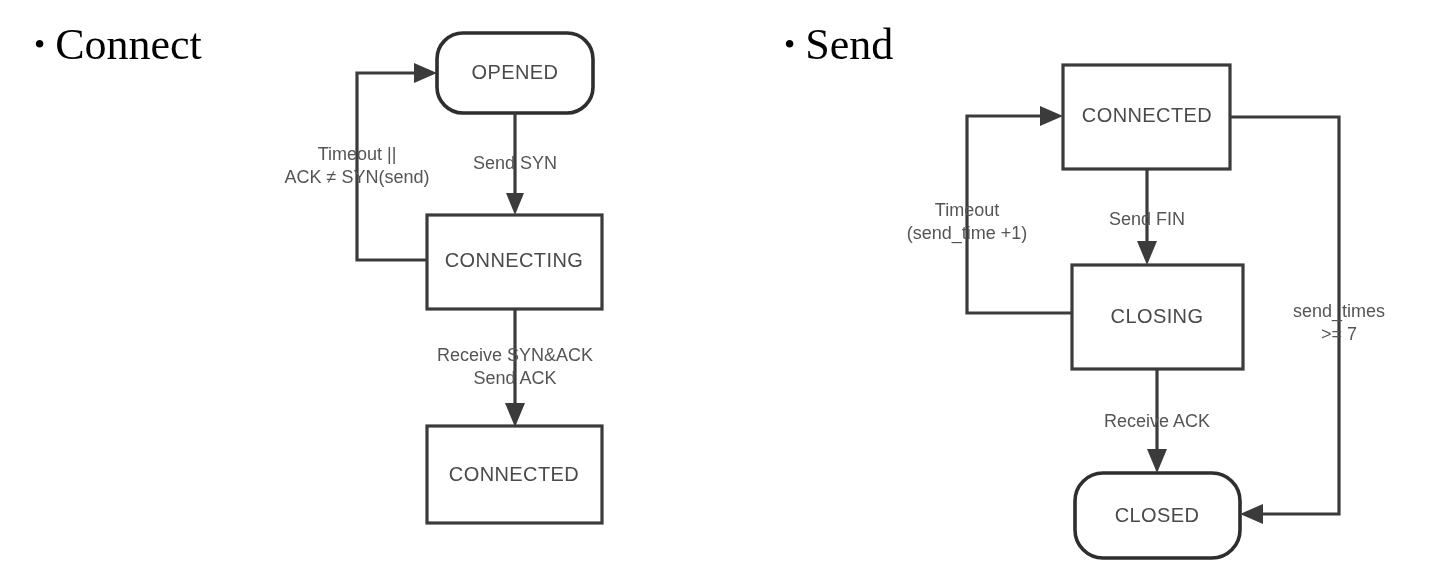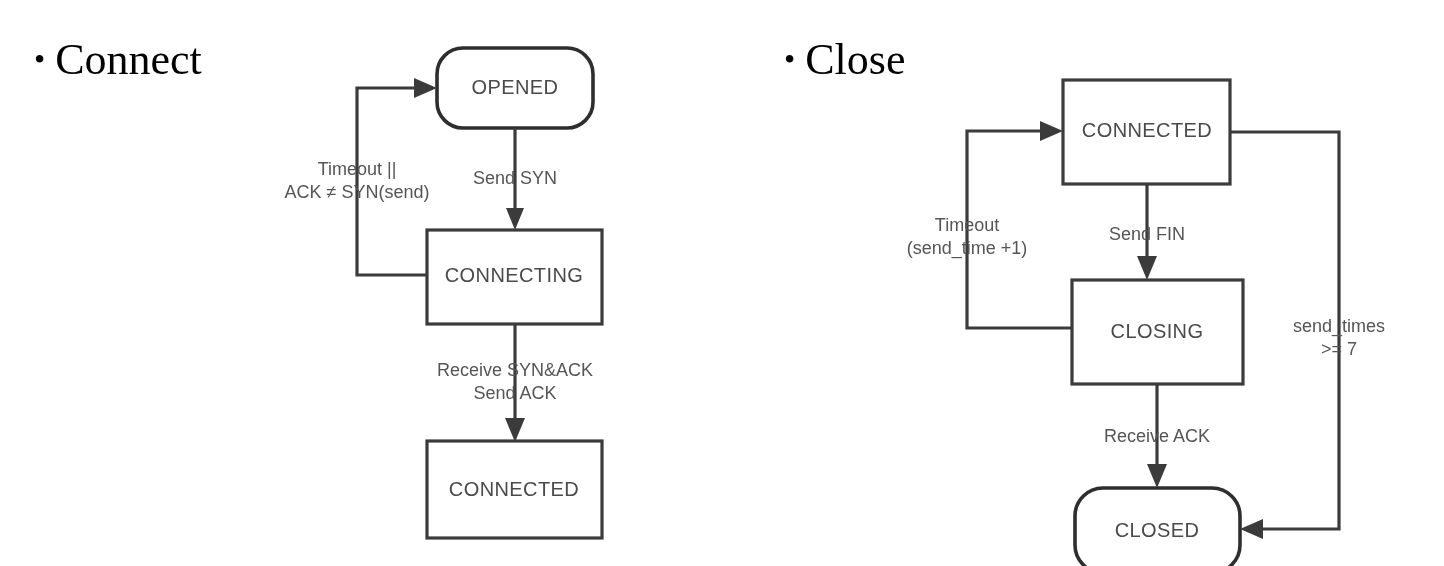--- a/index.html
+++ b/index.html
@@ -9,21 +9,21 @@
   }
   body {
     width: 1444px;
     height: 566px;
     position: relative;
     overflow: hidden;
     font-family: "Liberation Sans", sans-serif;
   }
   .slide {
     position: absolute;
-    left: 0; top: 16px;
+    left: 0; top: 1px;
     width: 1444px;
     height: 456px;
   }
   .bullet-heading {
     position: absolute;
     font-family: "Liberation Serif", serif;
     font-size: 44px;
     color: #000000;
     white-space: nowrap;
     line-height: 1;
@@ -85,21 +85,21 @@
 </head>
 <body>
 
 <div class="slide">
 
   <div class="bullet-heading" id="heading-connect">
     <span class="bullet-dot">•</span><span>Connect</span>
   </div>
 
   <div class="bullet-heading" id="heading-close">
-    <span class="bullet-dot">•</span><span>Close</span>
+    <span class="bullet-dot">•</span><span>Send</span>
   </div>
 
   <svg class="diagram" viewBox="0 0 1444 566">
 
     <g>
 
       <g>
         <rect class="shape-round" x="437" y="32" width="156" height="80" rx="26" ry="26"></rect>
         <text class="state-label" x="515" y="73">OPENED</text>
       </g>

